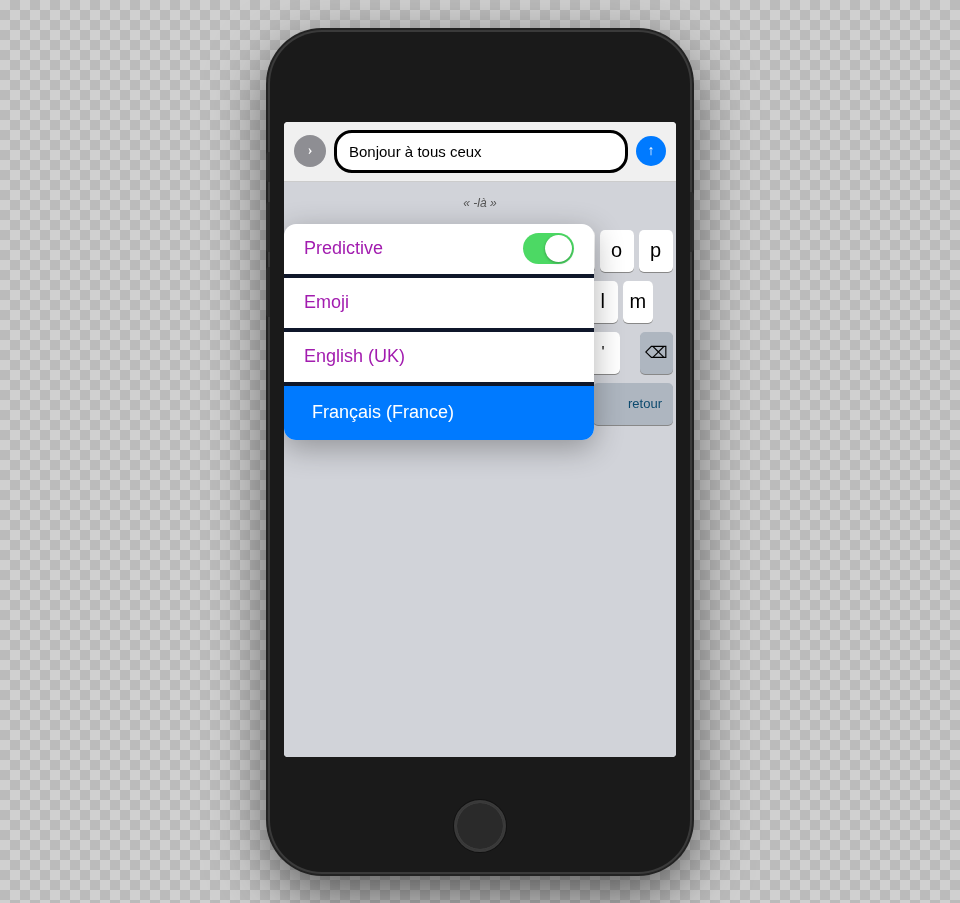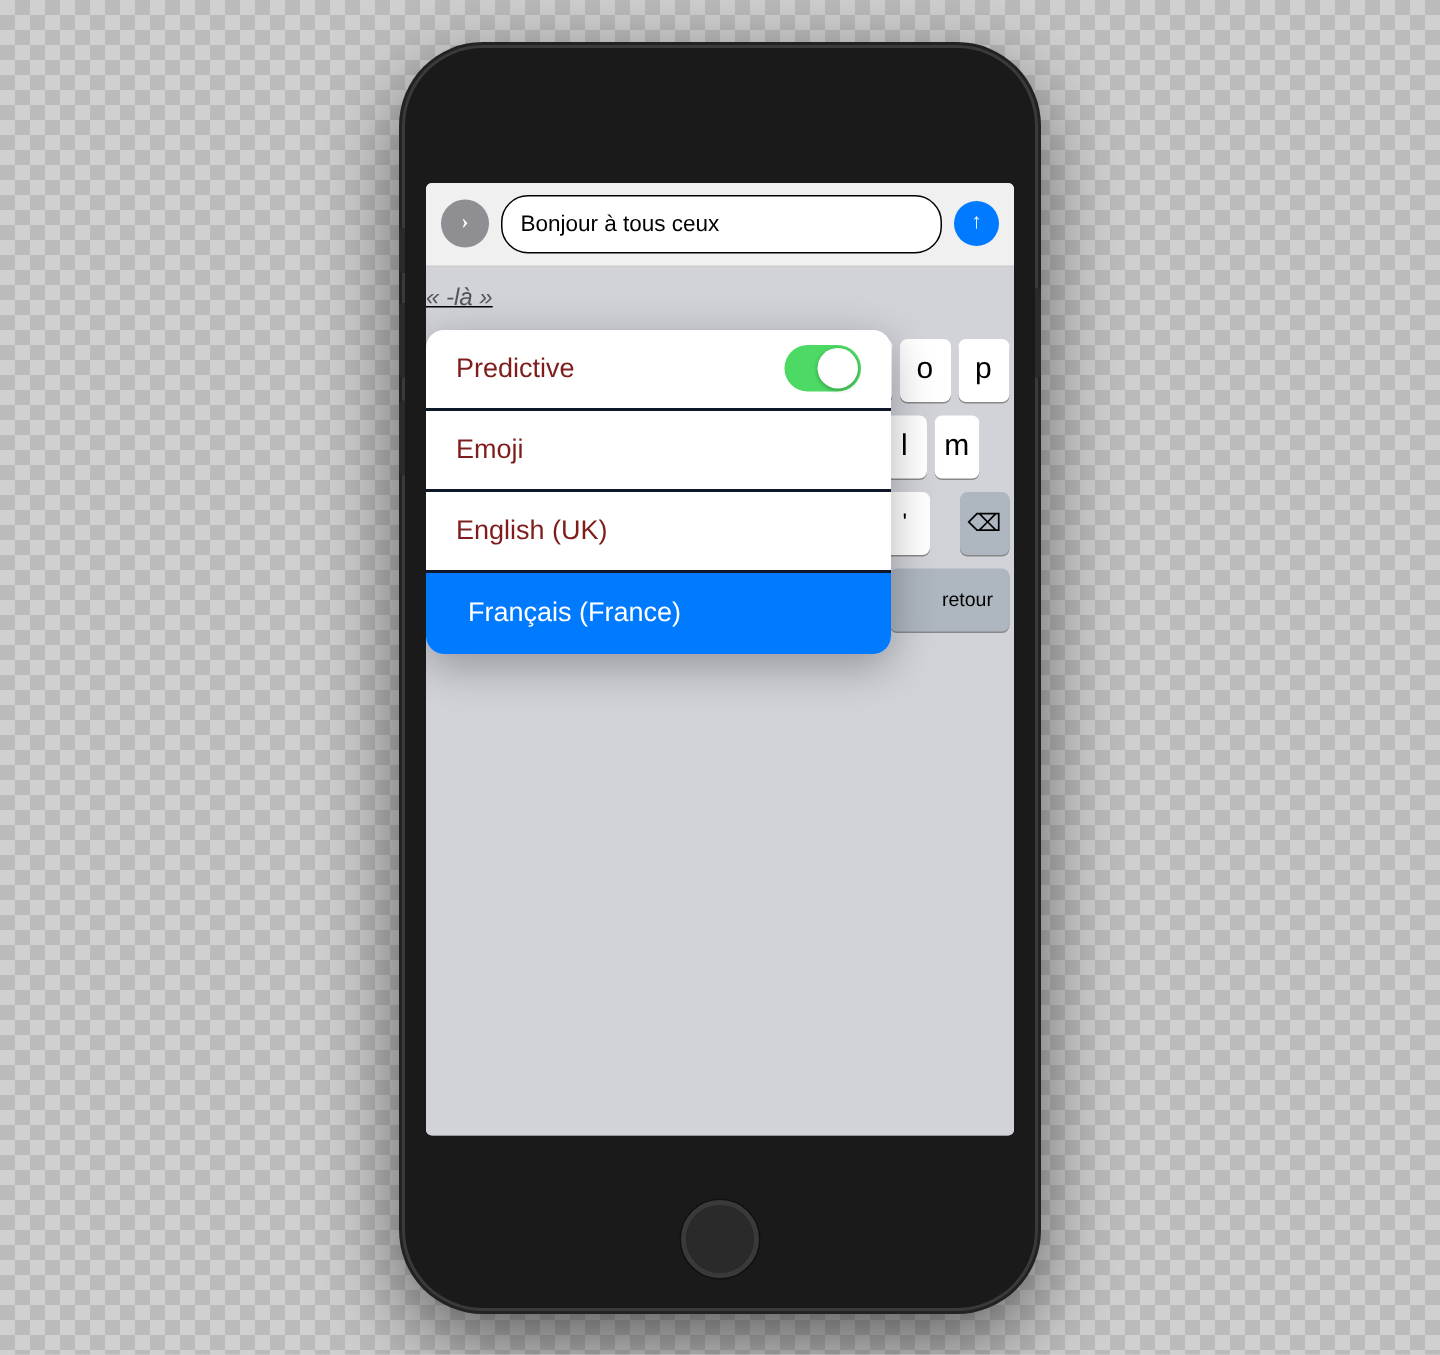--- a/index.html
+++ b/index.html
@@ -72,21 +72,21 @@
       color: white;
       font-size: 14px;
       font-weight: bold;
       flex-shrink: 0;
     }
 
     .message-input-container {
       flex: 1;
       background: white;
       border-radius: 18px;
-      border: 1px solid #000000;
+      border: 3px solid #000000;
       padding: 10px 12px;
       display: flex;
       align-items: center;
     }
 
     .message-text {
       flex: 1;
       font-size: 15px;
       color: #000;
       font-family: -apple-system, 'Helvetica Neue', sans-serif;
@@ -110,27 +110,27 @@
       display: flex;
       align-items: center;
       height: 42px;
       position: relative;
     }
 
     .pred-item {
       flex: 1;
       display: flex;
       align-items: center;
-      font-size: 16px;
+      justify-content: center;
+      font-size: 12px;
       color: #000;
       font-family: -apple-system, 'Helvetica Neue', sans-serif;
       height: 100%;
       border-right: 1px solid #b0b3b8;
       position: relative;
-      text-decoration: underline;
     }
 
     .pred-item:last-child {
       border-right: none;
     }
 
     
     .keyboard-area {
       background: #d1d3d9;
       flex: 1;
@@ -159,21 +159,21 @@
       color: #000;
       box-shadow: 0 1px 0 #888;
       font-weight: 300;
       cursor: pointer;
       flex: 1;
       max-width: 34px;
     }
 
     .key.gray {
       background: #aeb6c0;
-      color: #000000;
+      color: #0c4a6e;
       font-size: 14px;
       font-weight: 500;
       padding-left: 24px;
     }
 
     .key.space {
       max-width: none;
       flex: 3;
       font-size: 14px;
       font-weight: 500;
@@ -218,24 +218,24 @@
       box-shadow: 0 8px 30px rgba(0,0,0,0.3);
       z-index: 100;
       overflow: hidden;
     }
 
     .menu-item {
       display: flex;
       align-items: center;
       padding: 0 20px;
       height: 54px;
-      border-bottom: 2px solid #0f172a;
+      border-bottom: 4px solid #0f172a;
       font-family: -apple-system, 'Helvetica Neue', sans-serif;
       font-size: 18px;
-      color: #7f1d1d;
+      color: #a21caf;
     }
 
     .menu-item:last-child {
       border-bottom: none;
       background: #007AFF;
       color: white;
     }
 
     .menu-item-label {
       flex: 1;

